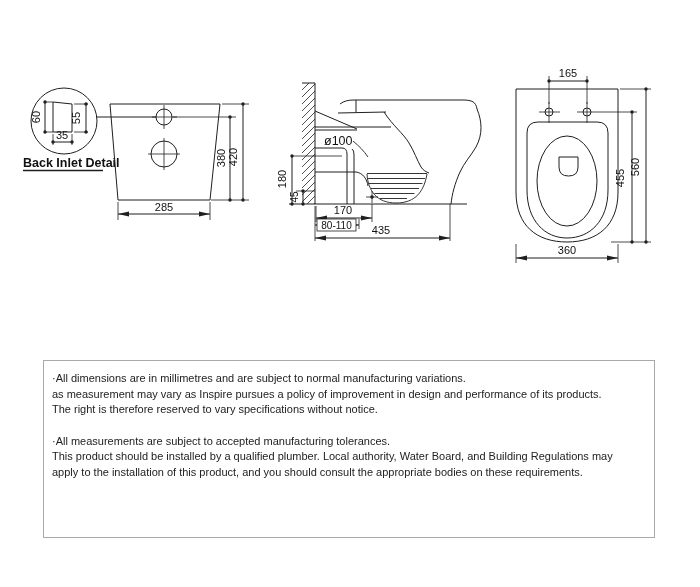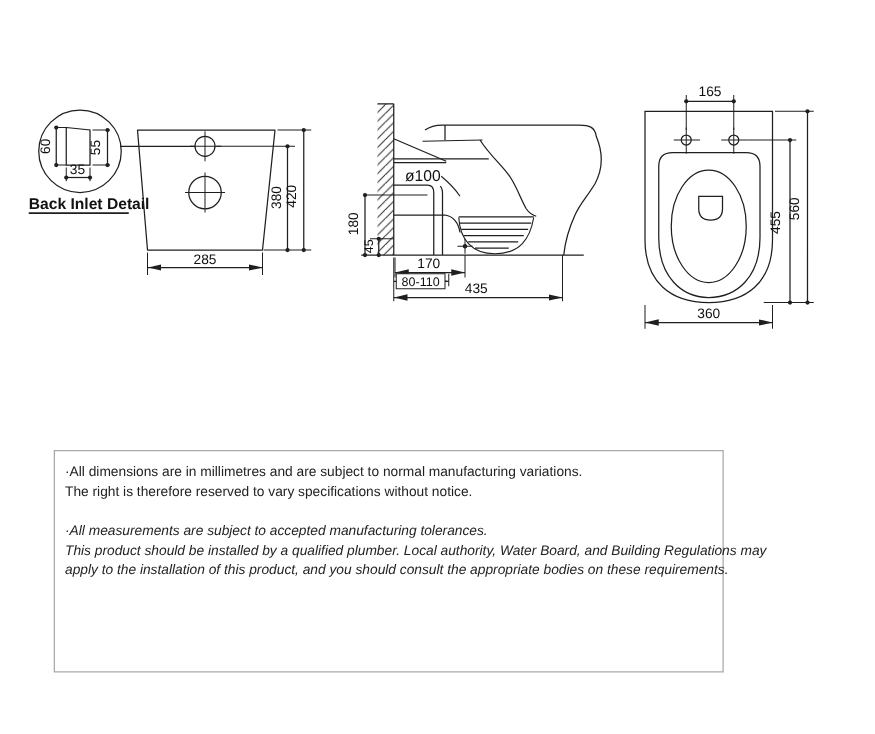--- a/index.html
+++ b/index.html
@@ -3,25 +3,25 @@
 <meta charset="utf-8">
 <style>
   html,body{margin:0;padding:0;background:#fff;}
   .canvas{position:relative;width:700px;height:587px;background:#fff;overflow:hidden;
           font-family:"Liberation Sans",sans-serif;}
   svg text{fill:#111;font-family:"Liberation Sans",sans-serif;}
   .dim{font-size:11px;}
   .dim-sm{font-size:10px;}
   .dia{font-size:12.5px;}
   .detail-title{font-size:12.5px;font-weight:bold;}
-  .notes-box{position:absolute;left:43px;top:360px;width:536px;height:178px;
+  .notes-box{position:absolute;left:43px;top:360px;width:612px;height:178px;
              border:1px solid #a9a9a9;box-sizing:border-box;padding:10px 7px 0 8px;
              color:#222;font-size:11px;line-height:15.5px;}
   .notes-box .line{white-space:nowrap;}
-  .para2{margin-top:16px;font-style:italic;}
+  .para2{margin-top:16px;}
 </style>
 </head>
 <body>
 
 <div class="canvas">
 
 <svg width="700" height="350" viewBox="0 0 700 350" fill="none" stroke="#1f1f1f" stroke-width="1">
   <defs>
     <marker id="ar" viewBox="0 0 10 6" markerWidth="11" markerHeight="7" refX="10" refY="3" orient="auto-start-reverse">
       <path d="M10,3 L0,0.7 L0,5.3 Z" fill="#1f1f1f" stroke="none"></path>
@@ -155,20 +155,21 @@
     <path d="M516,244 V263 M618,244 V263" stroke-width="0.8"></path>
     <line x1="516" y1="258" x2="618" y2="258" marker-start="url(#ar)" marker-end="url(#ar)"></line>
     <text class="dim" x="567" y="254" text-anchor="middle" stroke="none">360</text>
   </g>
 </svg>
 
   
   <div class="notes-box">
     <div class="para1">
       <div class="line">·All dimensions are in millimetres and are subject to normal manufacturing variations.</div>
+      <div class="line">as measurement may vary as Inspire pursues a policy of improvement in design and performance of its products.</div>
       <div class="line">The right is therefore reserved to vary specifications without notice.</div>
     </div>
     <div class="para2">
       <div class="line">·All measurements are subject to accepted manufacturing tolerances.</div>
       <div class="line">This product should be installed by a qualified plumber. Local authority, Water Board, and Building Regulations may</div>
       <div class="line">apply to the installation of this product, and you should consult the appropriate bodies on these requirements.</div>
     </div>
   </div>
 </div>
 

